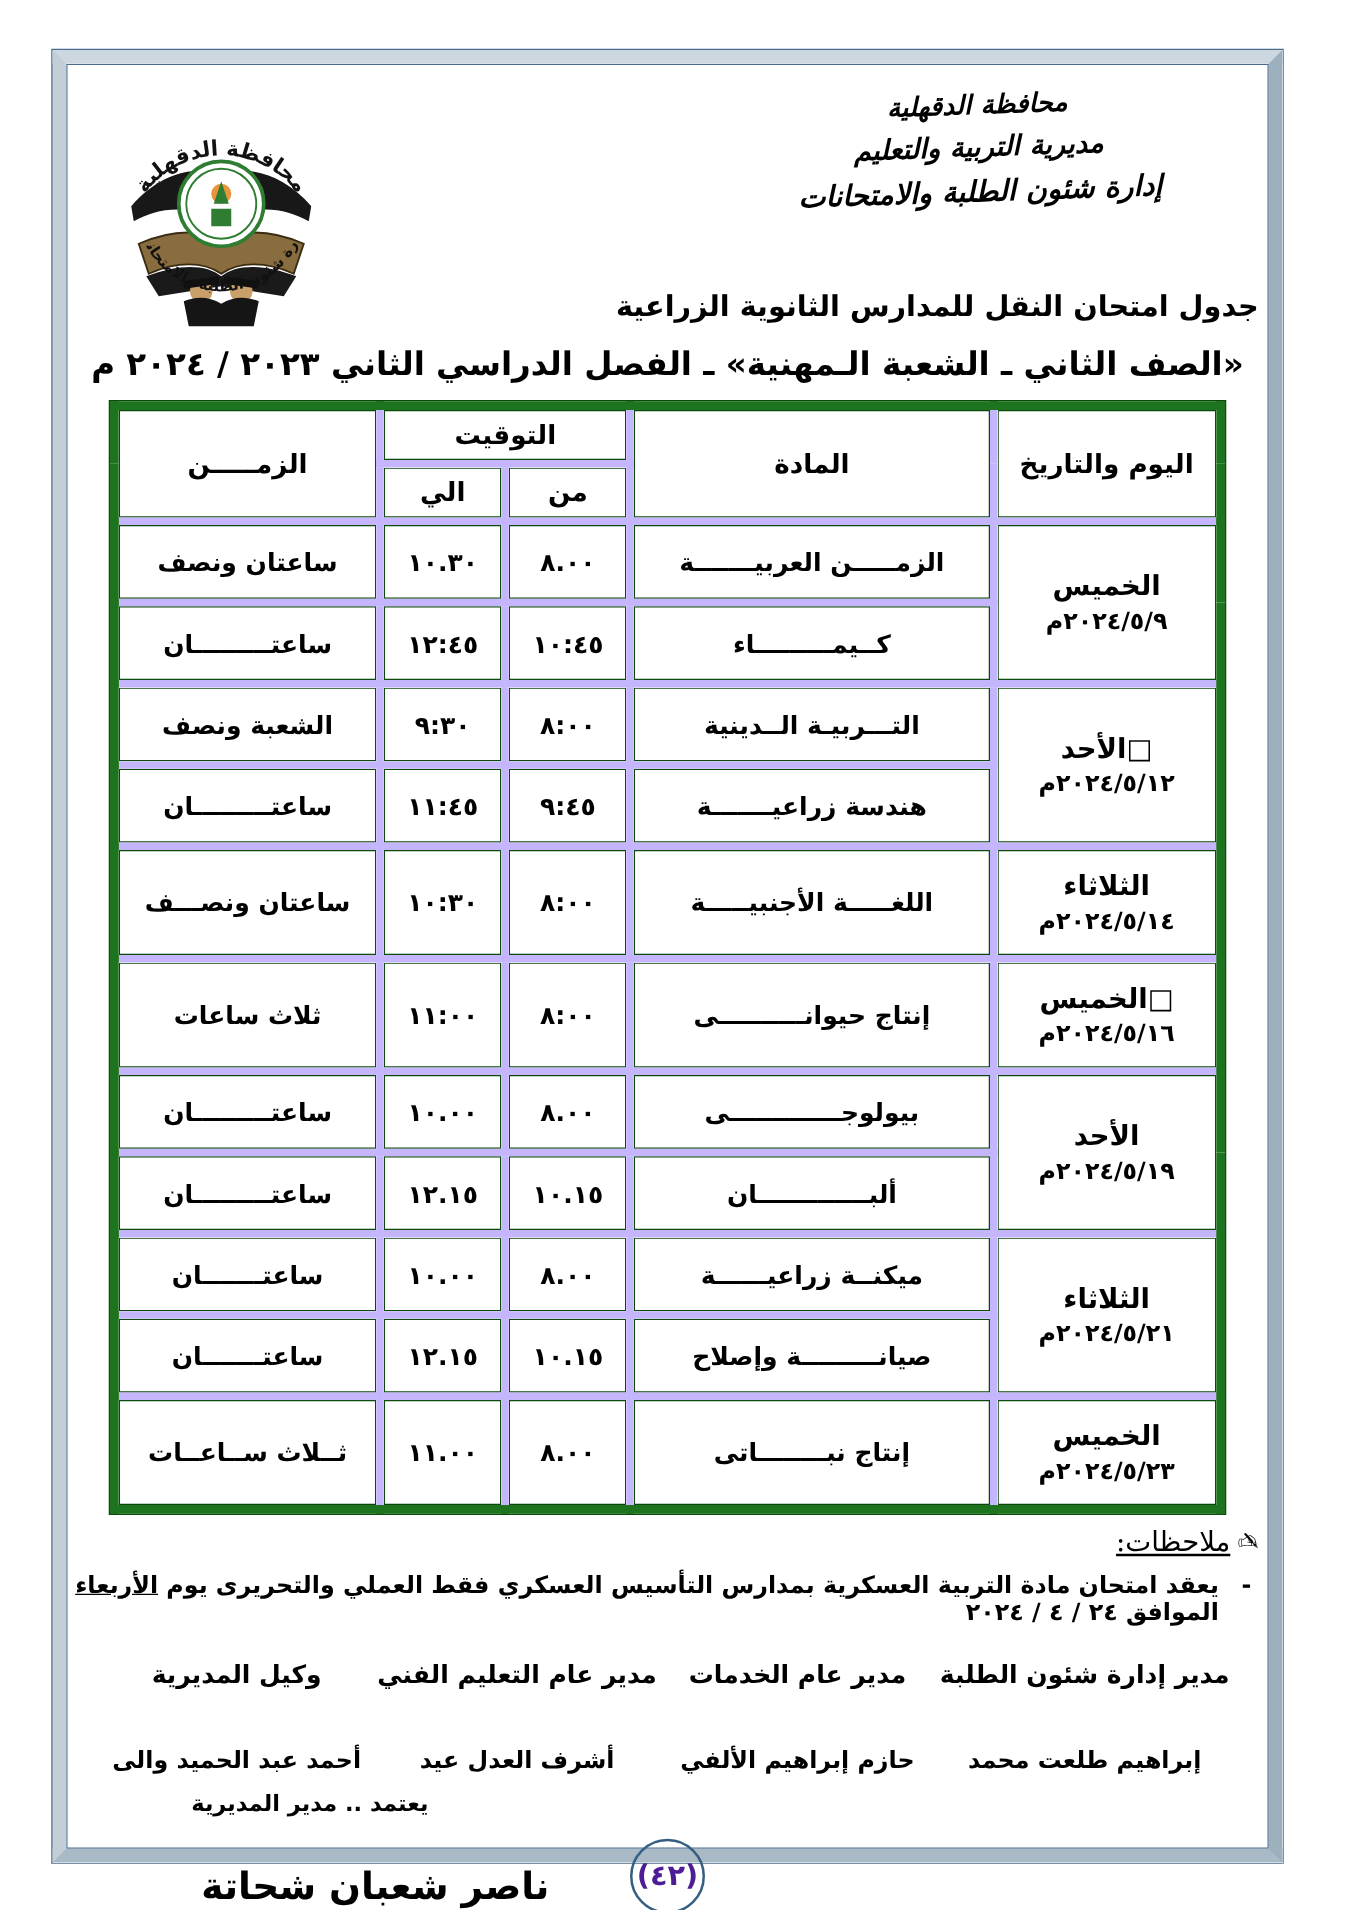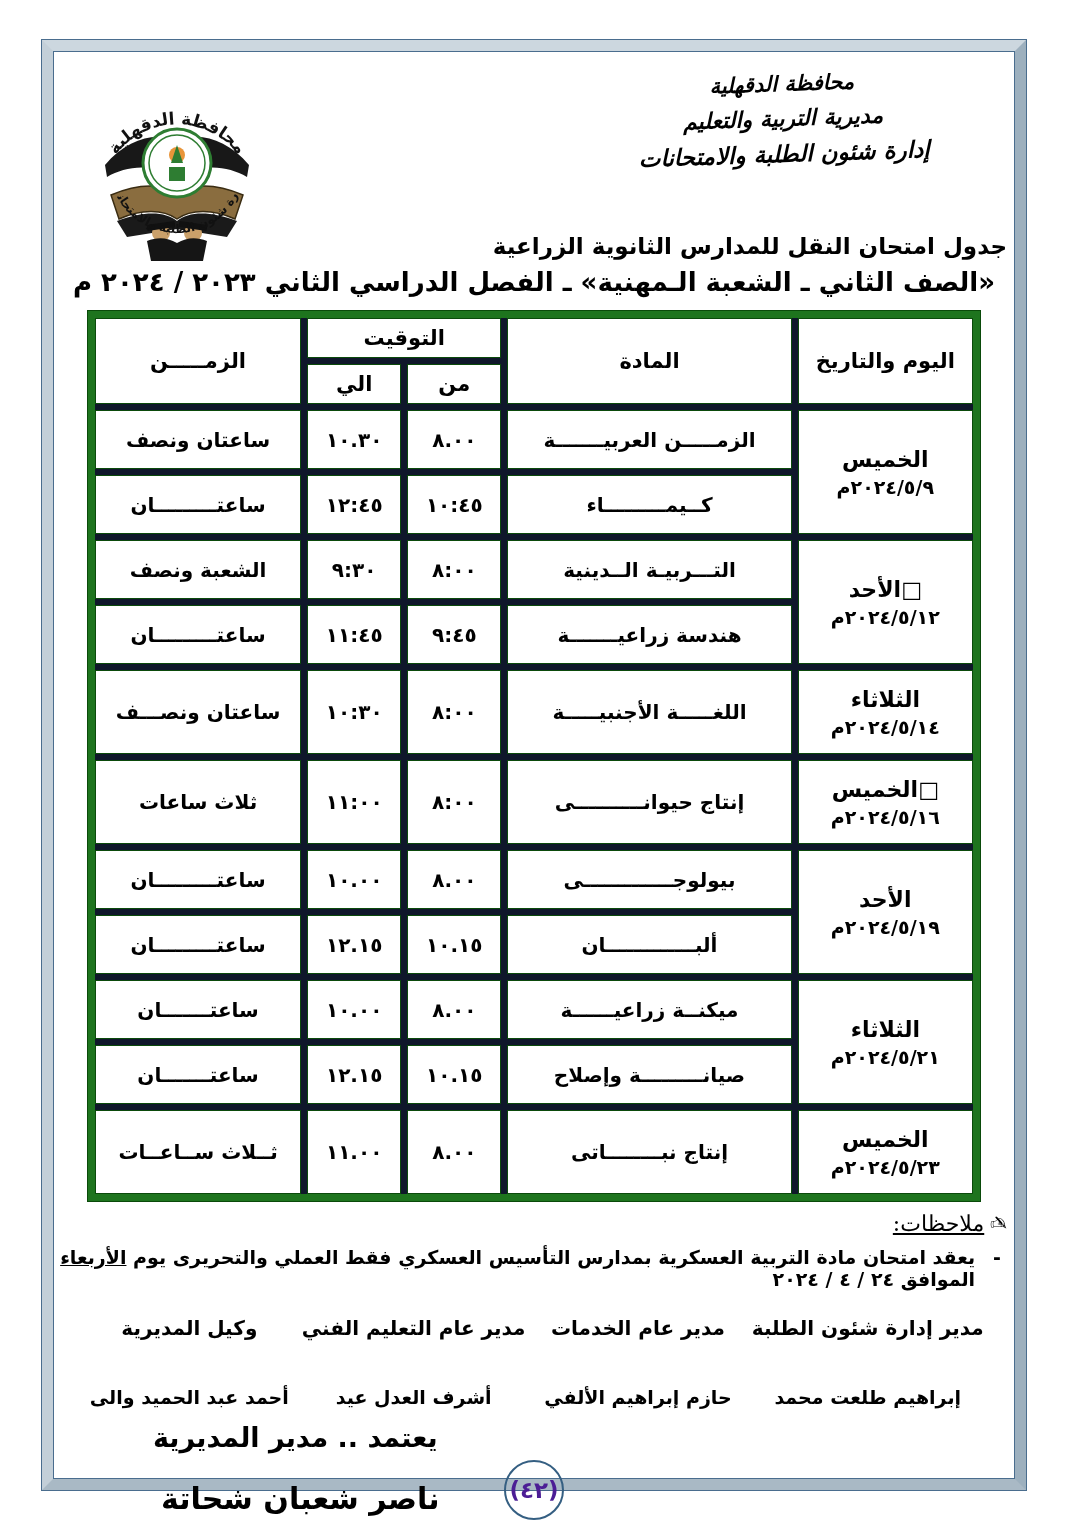--- a/index.html
+++ b/index.html
@@ -22,29 +22,29 @@
   .header{position:relative;height:158px;}
   .org{width:420px;margin-right:14px;text-align:center;transform:rotate(-2deg);
        font-family:"DejaVu Serif",serif;font-style:italic;font-weight:bold;}
   .org .l1{font-size:21px;margin-top:14px;}
   .org .l2{font-size:22px;margin-top:9px;}
   .org .l3{font-size:23px;margin-top:9px;}
   .logo{position:absolute;left:26px;top:8px;width:180px;height:196px;z-index:2;}
 
   
   .title-main{text-align:right;font-size:23px;font-weight:bold;margin-top:4px;letter-spacing:0;}
-  .title-sub{text-align:center;font-size:26px;font-weight:bold;margin-top:8px;}
+  .title-sub{text-align:center;font-size:26px;font-weight:bold;margin-top:18px;}
 
   
   table.sched{
     border-collapse:collapse;width:892px;margin:14px auto 0;
     border:7px solid #1e741e;outline:1px solid #0a4a0a;background:#fff;
   }
   .sched th,.sched td{
-    border:6px solid #0f172a;background:#fff;text-align:center;vertical-align:middle;
+    border:6px solid #c4b5fd;background:#fff;text-align:center;vertical-align:middle;
     box-shadow:inset 0 0 0 1px #0b4a0b;font-weight:bold;padding:2px 6px;
   }
   .sched th{font-size:21px;height:36px;}
   .sched td{font-size:20px;height:55px;}
   tr.single td{height:80px;}
   .h-timing{border-bottom:2px solid #3a3a3a;}
   .h-from{border-top:2px solid #3a3a3a;border-left:2px solid #3a3a3a;}
   .h-to{border-top:2px solid #3a3a3a;border-right:2px solid #3a3a3a;}
   .col-from{border-left:2px solid #3a3a3a;}
   .col-to{border-right:2px solid #3a3a3a;}
@@ -70,21 +70,21 @@
   
   .sign-grid{
     display:grid;grid-template-columns:1.1fr 1fr 1.05fr 1fr;
     width:96%;margin:26px auto 0;text-align:center;row-gap:46px;
   }
   .sign-title{font-size:20px;font-weight:bold;}
   .sign-name{font-size:19px;font-weight:bold;}
 
   
   .footer{position:relative;height:150px;margin-top:12px;}
-  .approval{position:absolute;left:92px;top:2px;font-size:27px;font-weight:bold;
+  .approval{position:absolute;left:92px;top:2px;font-size:18px;font-weight:bold;
             font-family:"DejaVu Sans",sans-serif;}
   .page-circle{
     position:absolute;left:50%;top:40px;transform:translateX(-50%);
     width:56px;height:56px;border:2px solid #355f82;border-radius:50%;
     display:flex;align-items:center;justify-content:center;
     color:#4c1d95;font-size:23px;font-weight:bold;
   }
   .director{position:absolute;left:100px;top:61px;font-size:30px;font-weight:bold;}
 
   

